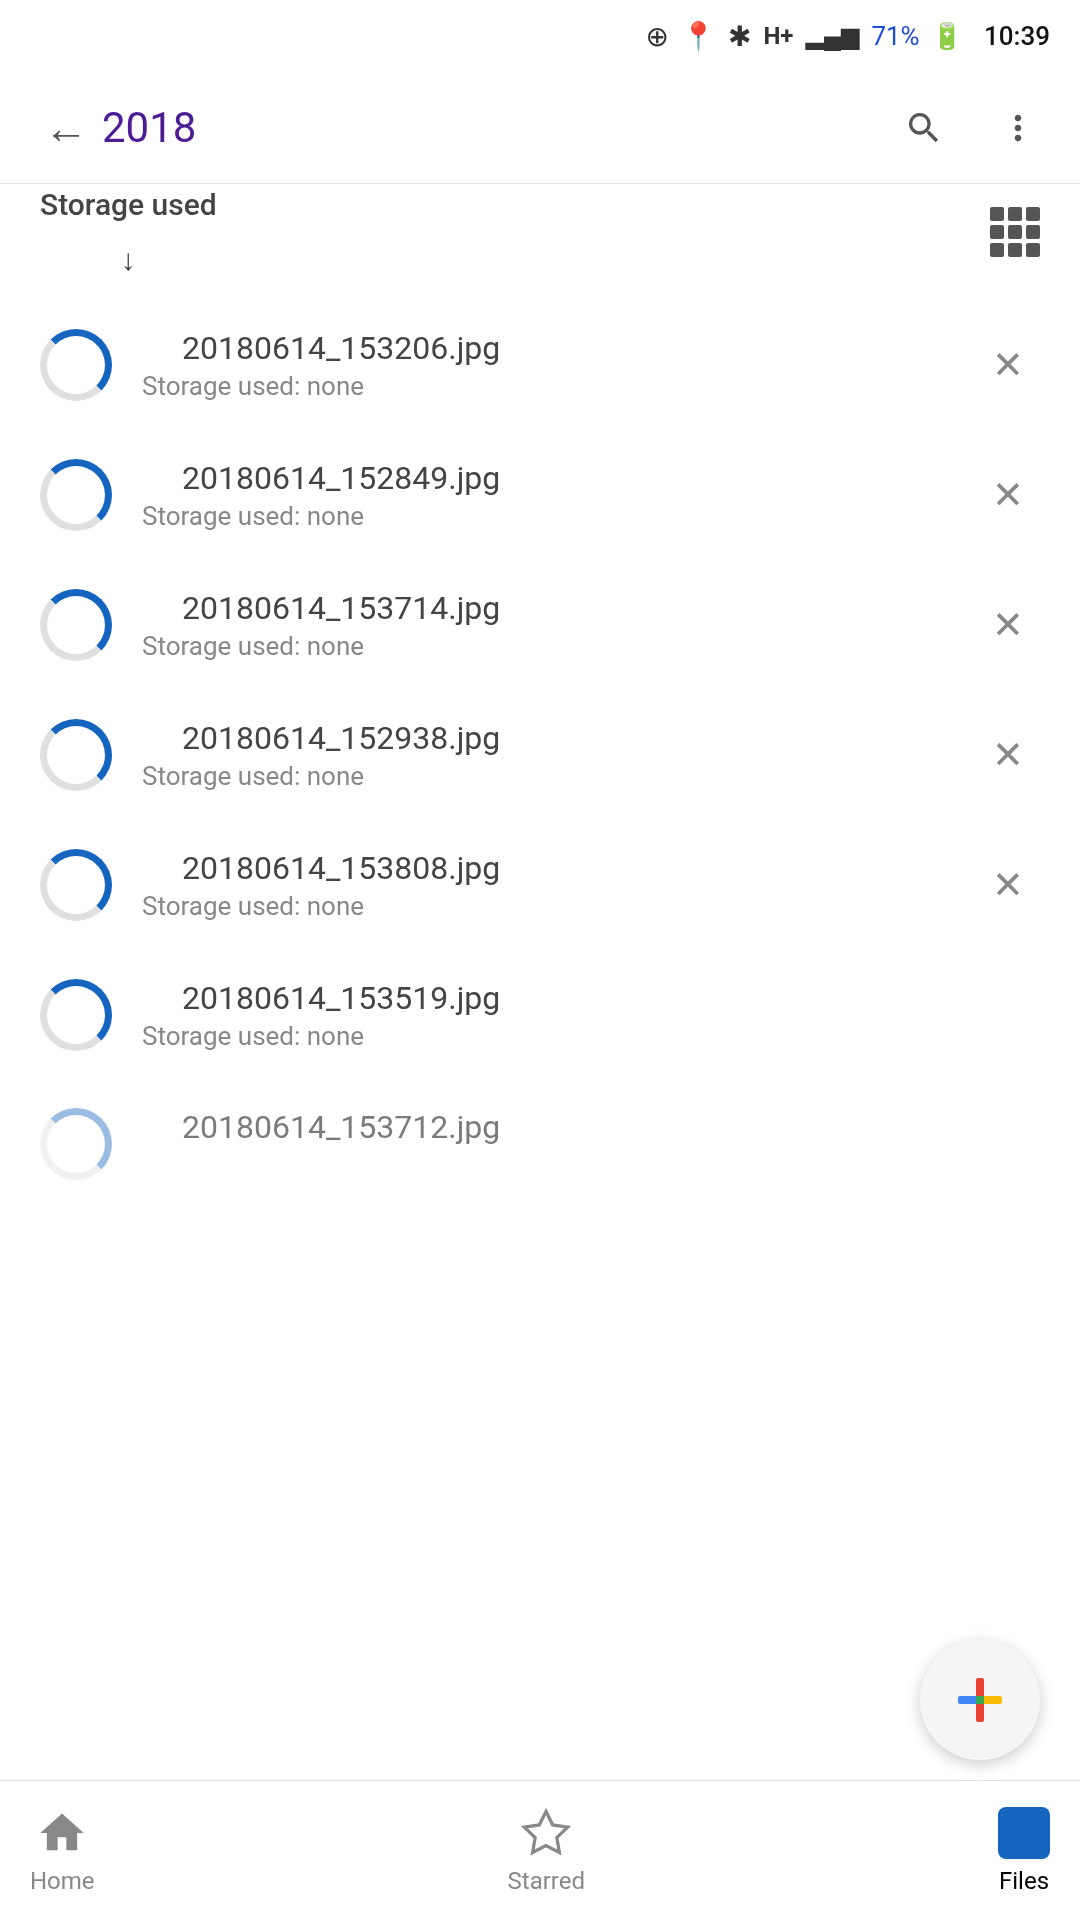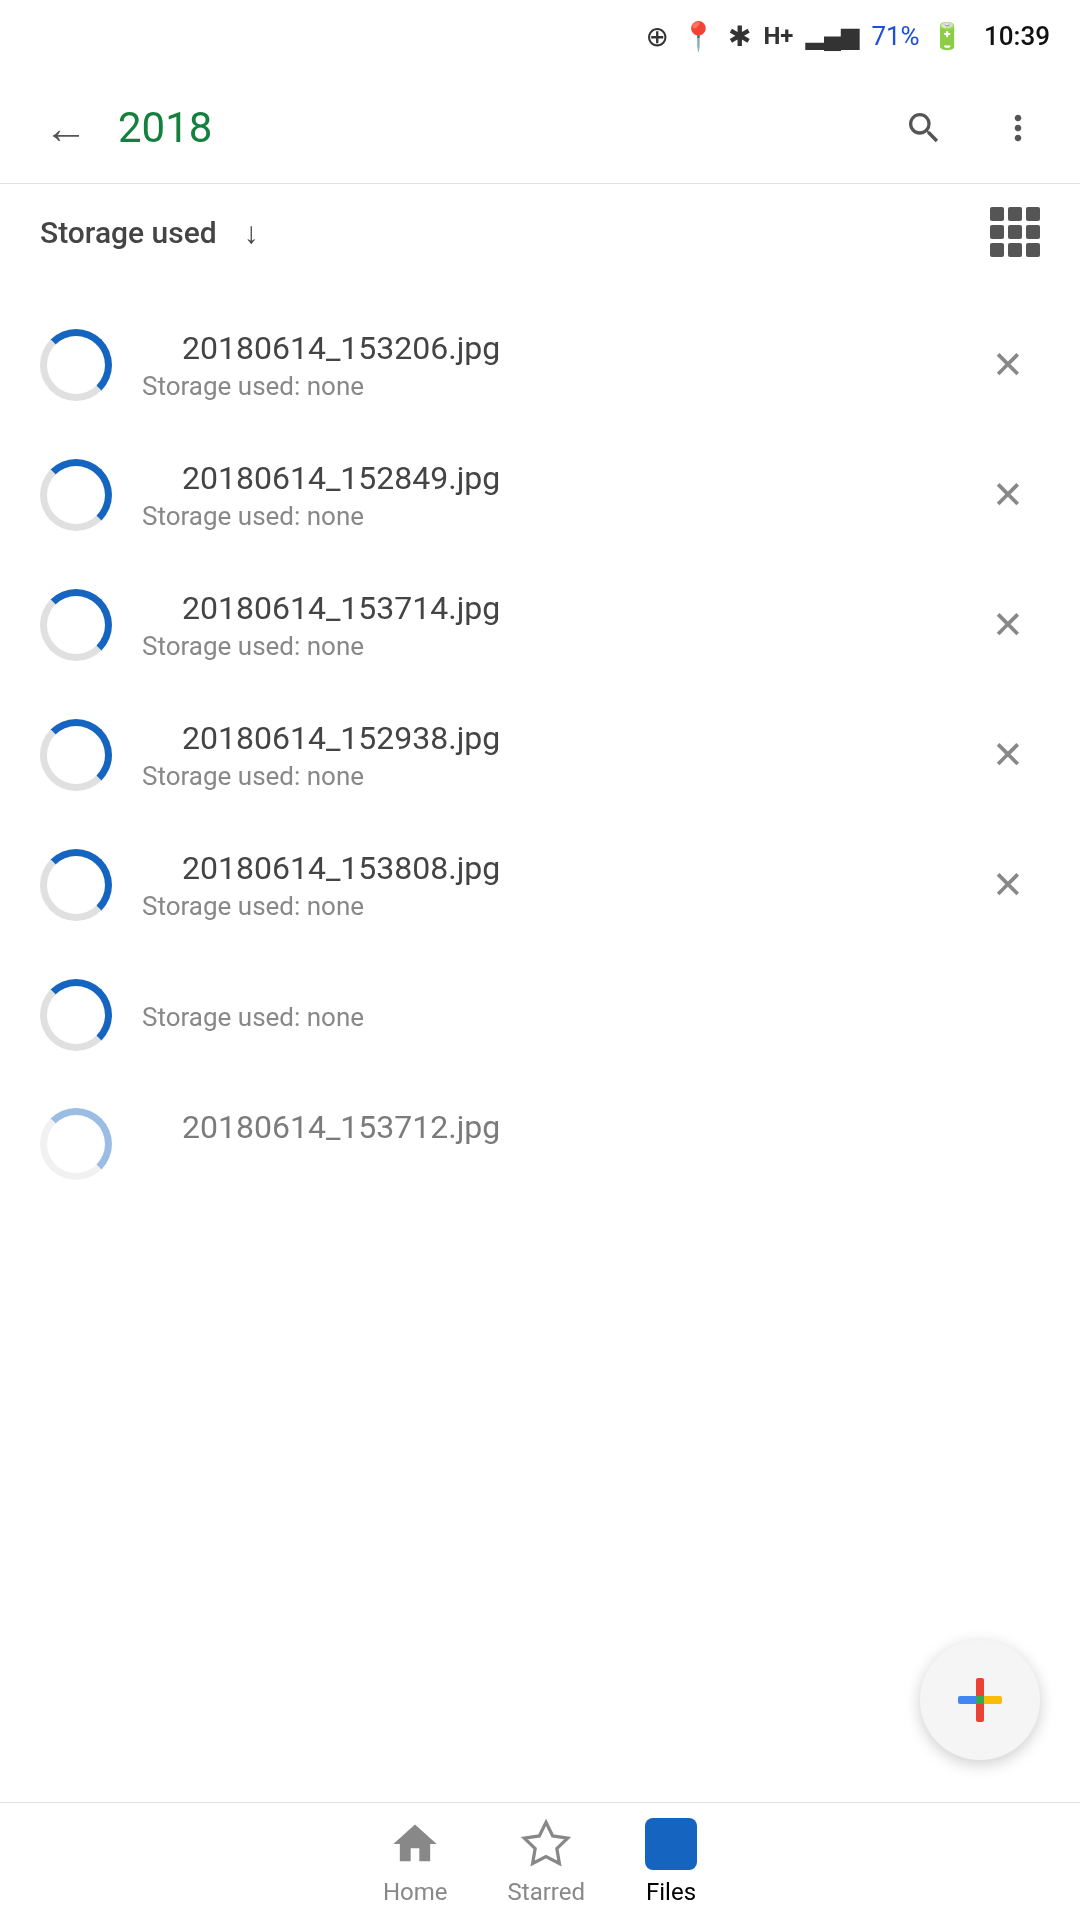--- a/index.html
+++ b/index.html
@@ -58,22 +58,21 @@
       justify-content: center;
       cursor: pointer;
     }
     .back-arrow {
       font-size: 44px;
       color: #555;
     }
     .app-bar-title {
       flex: 1;
       font-size: 42px;
-      color: #15803d;
-      margin-left: 16px;
+      color: #4c1d95;
       font-weight: 400;
     }
     .app-bar-icons {
       display: flex;
       align-items: center;
       gap: 30px;
     }
     .icon-btn {
       width: 64px;
       height: 64px;
@@ -93,25 +92,26 @@
       height: 96px;
       display: flex;
       align-items: center;
       justify-content: space-between;
       padding: 0 40px;
       background: #ffffff;
     }
     .sort-label {
       display: flex;
       align-items: center;
-      gap: 27px;
+      gap: 20px;
       font-size: 30px;
       color: #444;
       font-weight: 500;
       cursor: pointer;
+      flex-direction: column;
     }
     .sort-arrow {
       font-size: 30px;
       color: #444;
     }
     .grid-btn {
       cursor: pointer;
     }
     .grid-icon {
       display: grid;
@@ -214,26 +214,26 @@
       width: 56px;
       height: 56px;
     }
 
     
     .bottom-nav {
       position: fixed;
       bottom: 0;
       left: 0;
       width: 1080px;
-      height: 118px;
+      height: 140px;
       background: #ffffff;
       border-top: 1px solid #e0e0e0;
       display: flex;
       align-items: center;
-      justify-content: center;
+      justify-content: space-between;
     }
     .nav-item {
       display: flex;
       flex-direction: column;
       align-items: center;
       justify-content: center;
       gap: 8px;
       cursor: pointer;
       padding: 10px 30px;
     }
@@ -382,20 +382,21 @@
     <div class="close-btn">
       <span class="close-x">✕</span>
     </div>
   </div>
 
   <div class="file-item">
     <div class="loading-spinner">
       <span class="spinner-arc"></span>
     </div>
     <div class="file-info">
+      <div class="file-name">20180614_153519.jpg</div>
       <div class="file-meta">Storage used: none</div>
     </div>
     <div class="close-btn" style="visibility:hidden;">
       <span class="close-x">✕</span>
     </div>
   </div>
 
   <div class="file-item-partial">
     <div class="loading-spinner" style="opacity:0.6;">
       <span class="spinner-arc"></span>

